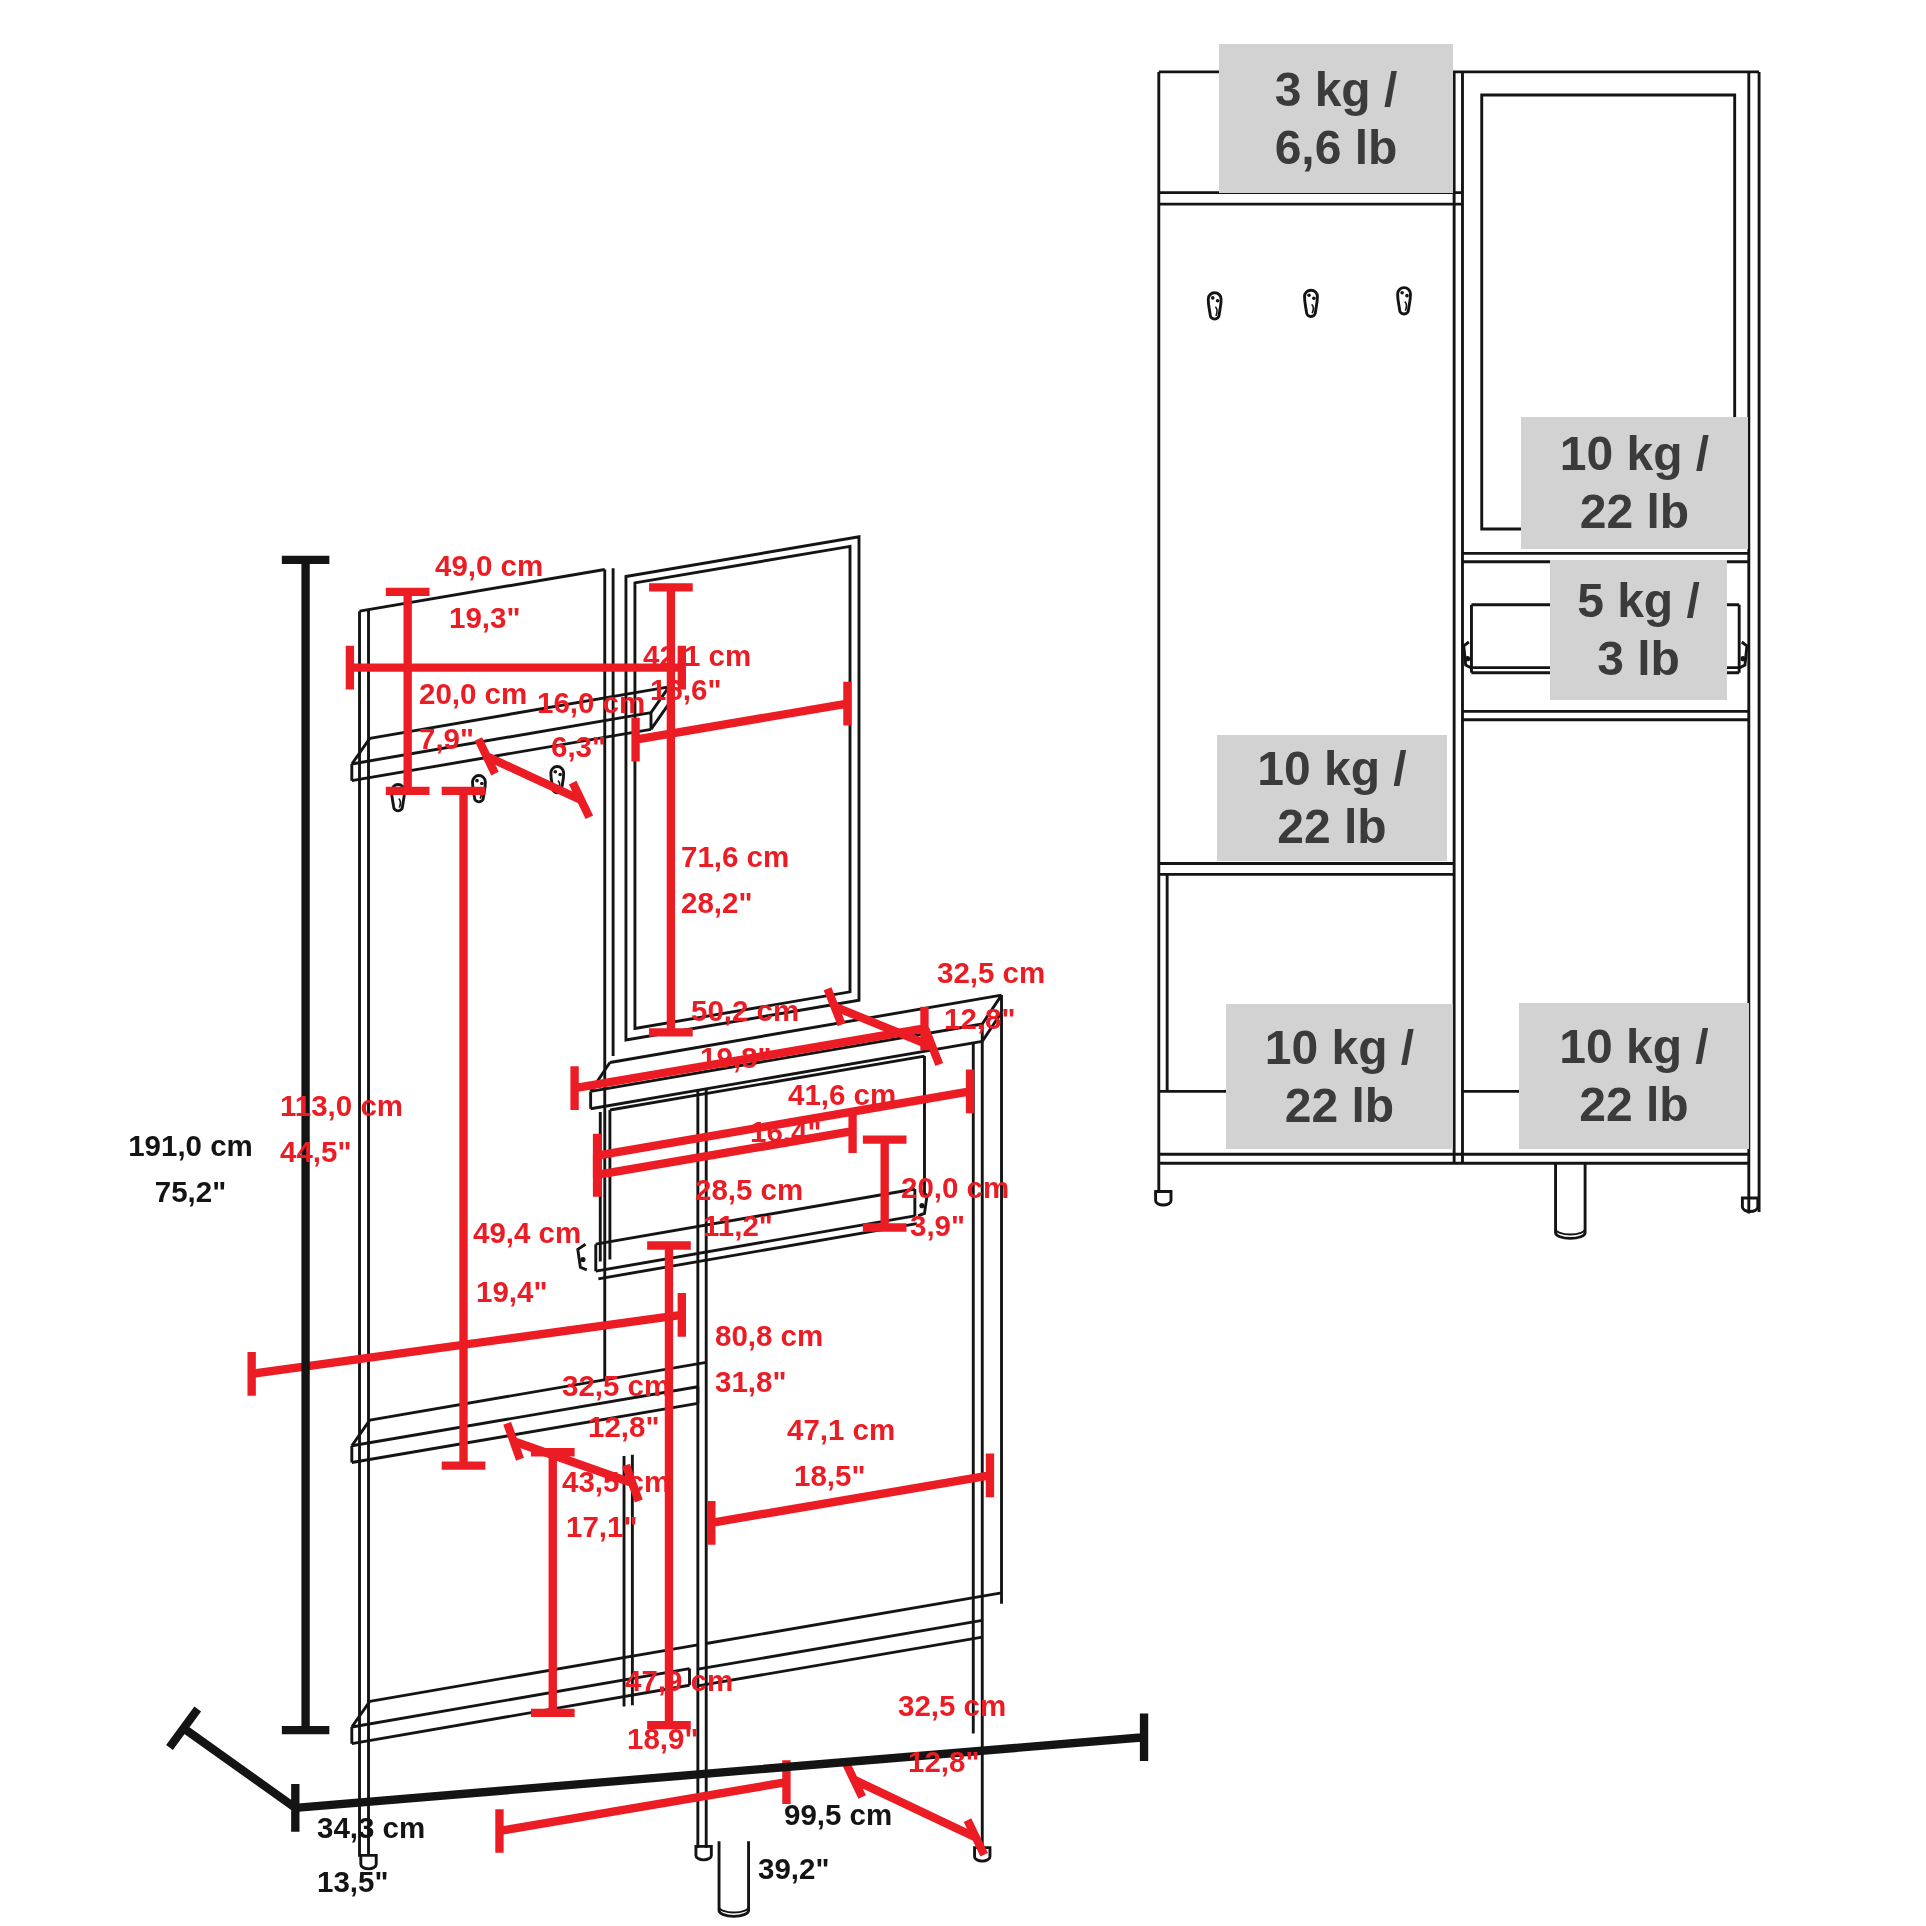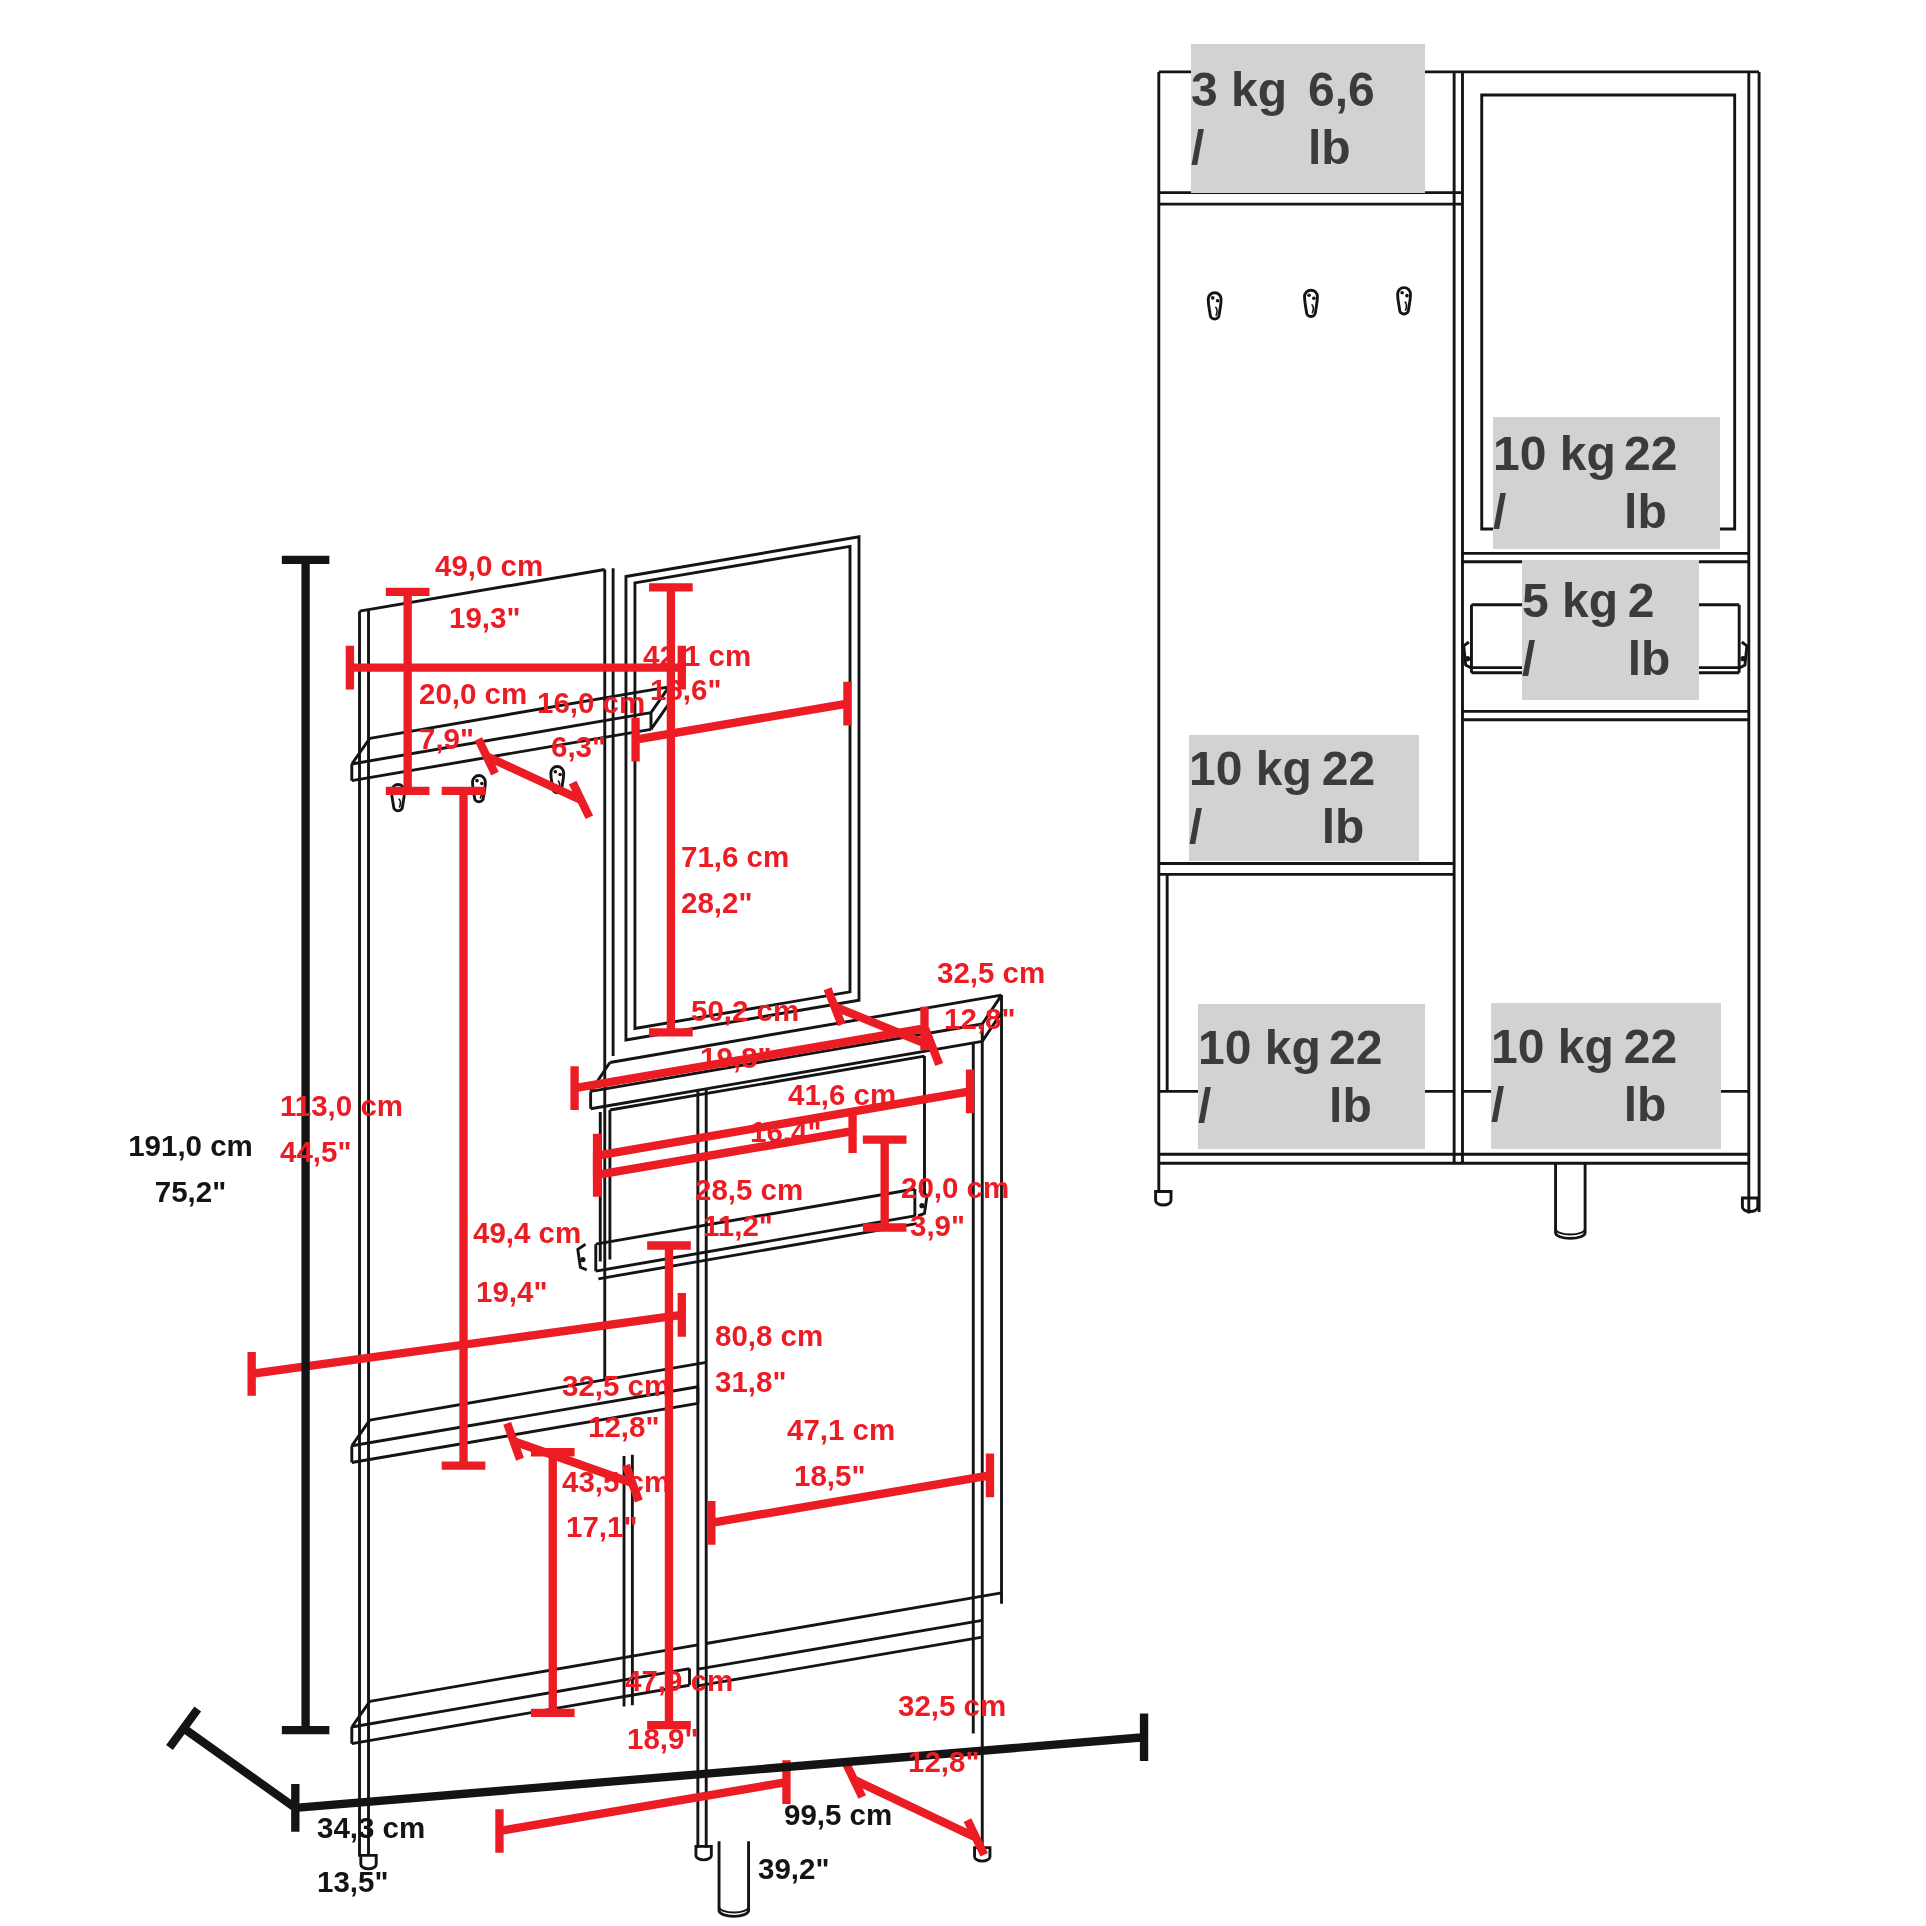--- a/index.html
+++ b/index.html
@@ -9,22 +9,22 @@
   .blk{stroke:var(--blk,#141414);stroke-width:4.5;fill:none;}
   .blkf{fill:var(--blk,#141414);stroke:none;}
   .dimblk{stroke:var(--blk,#141414);stroke-width:13;fill:none;}
   .red{stroke:var(--red,#EC1C24);stroke-width:13;fill:none;}
   .lbl{position:absolute;white-space:nowrap;font-size:29.5px;line-height:1.1;
        font-weight:600;color:var(--red,#EC1C24);}
   .lblk{position:absolute;white-space:nowrap;font-size:29.5px;line-height:1.1;
         font-weight:600;color:var(--blk,#141414);}
   .ralign{text-align:center;width:193px;}
   .capbox{position:absolute;background:var(--boxbg,#D2D2D2);display:flex;
-          flex-direction:row;align-items:center;justify-content:center;
-          color:var(--captx,#3B3B3B);font-size:48px;line-height:58px;font-weight:600;}
+          flex-direction:column;align-items:center;justify-content:center;
+          color:var(--captx,#3B3B3B);font-size:48px;line-height:58px;font-weight:600;margin-left:28px;}
 </style>
 </head>
 <body>
 
 <div id="stage">
 
   <svg width="1926" height="1926" viewBox="0 0 3000 3000">
     <defs>
       <g id="hook">
         <path class="blk" fill="#fff" d="M-10,10 a10,10 0 0 1 20,0 c0,10 -2,16 -3,24 a7,7 0 0 1 -14,0 c-1,-8 -3,-14 -3,-24 Z"></path>
@@ -121,21 +121,21 @@
   <div class="capbox" style="left:1191px;top:44px;width:234px;height:149px;">
     <span>3 kg /</span>
     <span>6,6 lb</span>
   </div>
   <div class="capbox" style="left:1493px;top:417px;width:227px;height:132px;">
     <span>10 kg /</span>
     <span>22 lb</span>
   </div>
   <div class="capbox" style="left:1522px;top:560px;width:177px;height:140px;">
     <span>5 kg /</span>
-    <span>2 lb</span>
+    <span>3 lb</span>
   </div>
   <div class="capbox" style="left:1189px;top:735px;width:230px;height:126px;">
     <span>10 kg /</span>
     <span>22 lb</span>
   </div>
   <div class="capbox" style="left:1198px;top:1004px;width:227px;height:145px;">
     <span>10 kg /</span>
     <span>22 lb</span>
   </div>
   <div class="capbox" style="left:1491px;top:1003px;width:230px;height:146px;">

